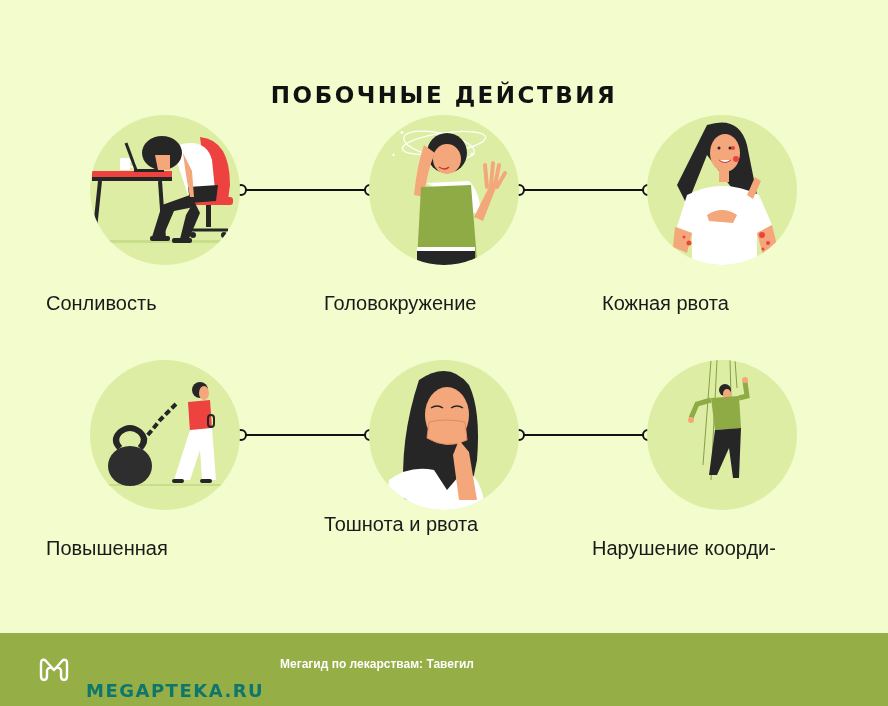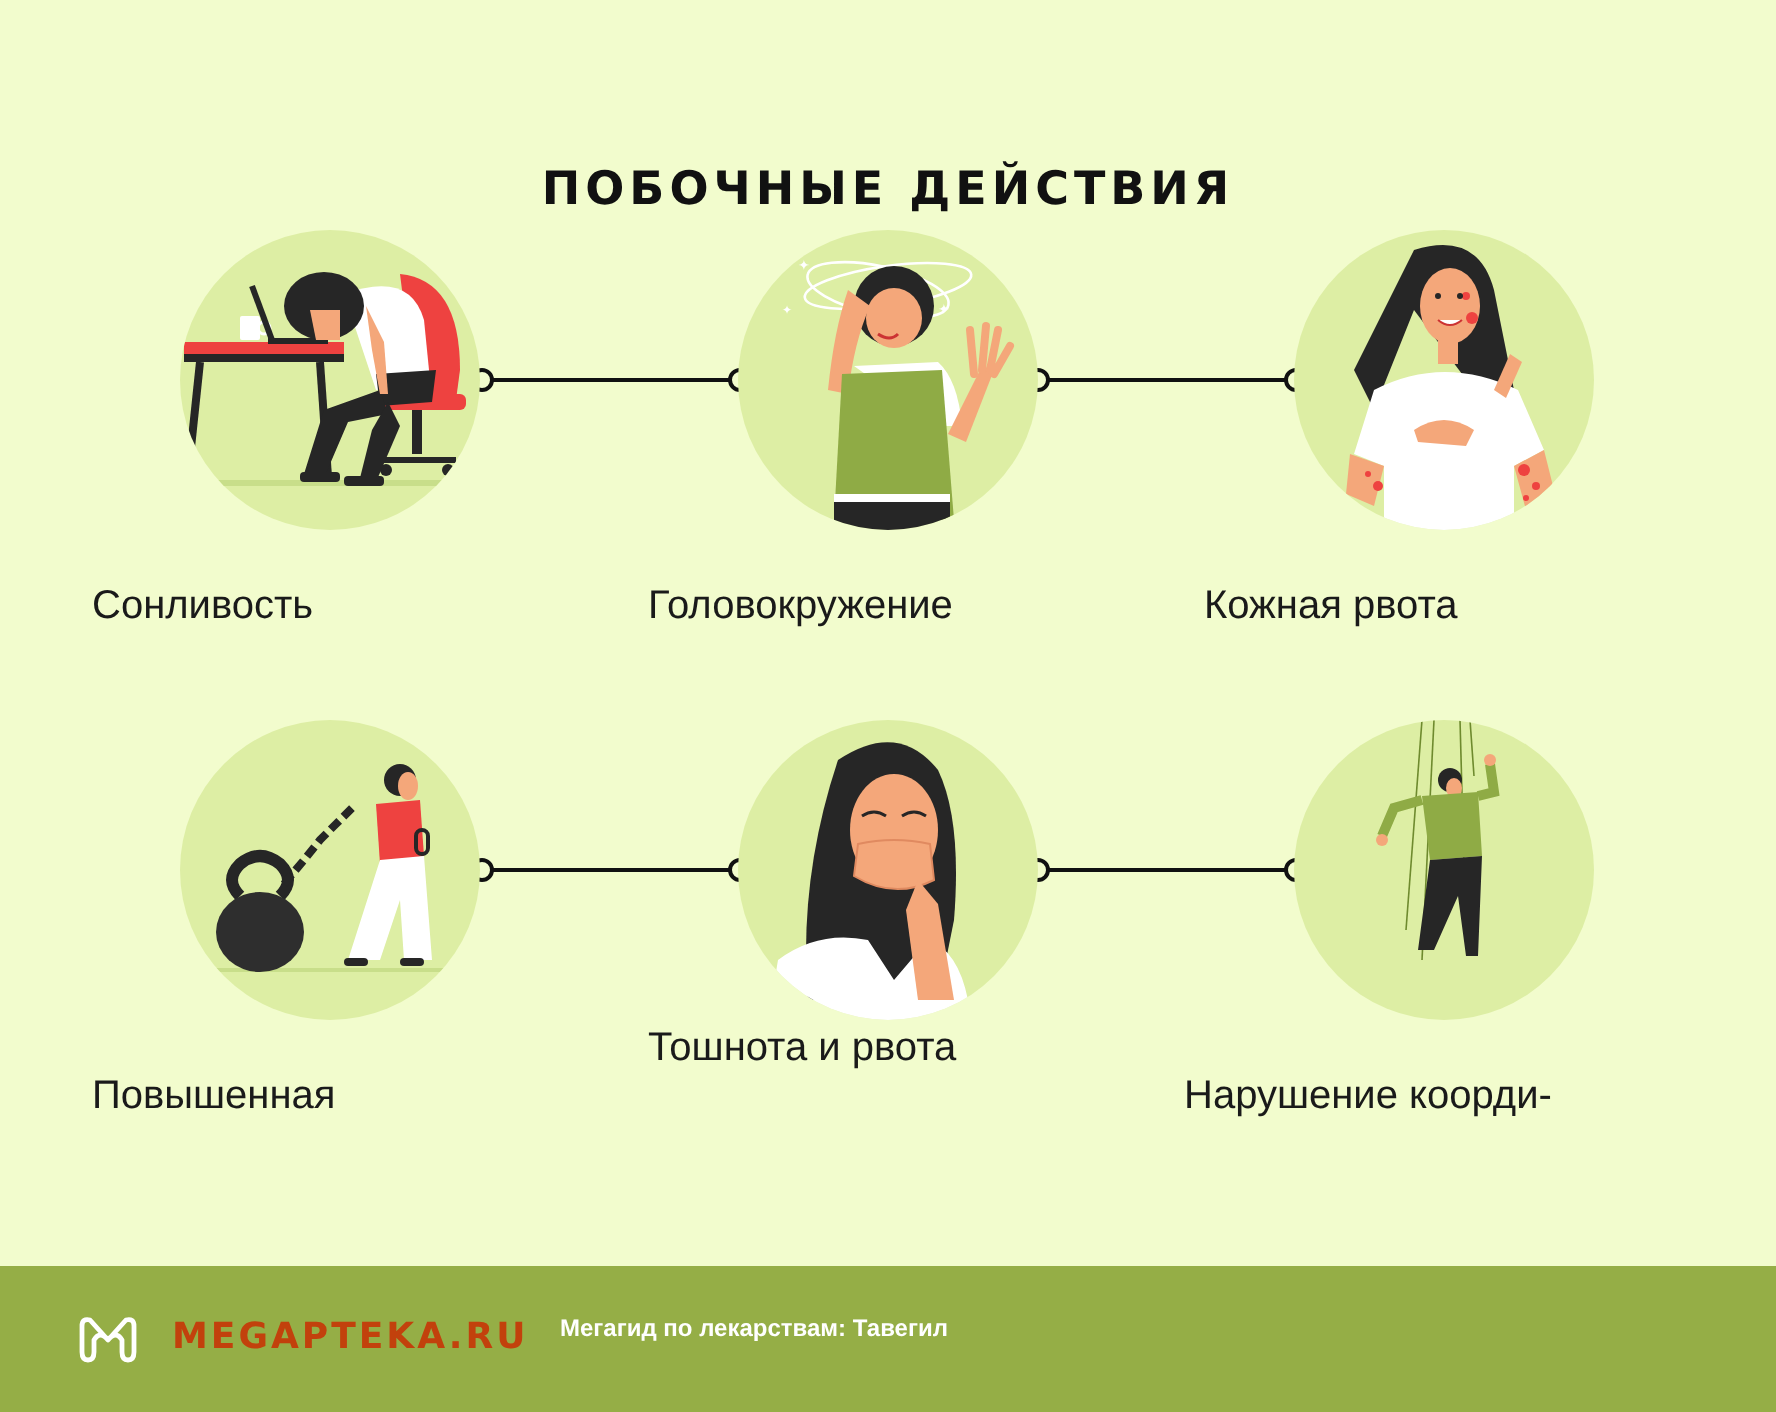--- a/index.html
+++ b/index.html
@@ -27,21 +27,21 @@
   .label {
     position:absolute; width:240px; text-align:left;
     font-size:20px; line-height:29px; color:#1a1a1a;
   }
   .footer {
     position:absolute; left:0; top:633px; width:888px; height:73px;
     background:#95AE46;
   }
   .logo-icon { position:absolute; left:38px; top:656px; width:32px; height:28px; }
   .logo-text {
-    position:absolute; left:86px; top:658px; color:#c2410c;
+    position:absolute; left:86px; top:680px; color:#0f766e;
     font-family:"DejaVu Sans", sans-serif; font-weight:bold; font-size:18px; letter-spacing:1.5px;
   }
   .footer-text {
     position:absolute; left:280px; top:657px; color:#fff;
     font-weight:bold; font-size:12px;
   }
 </style>
 </head>
 <body>
 

